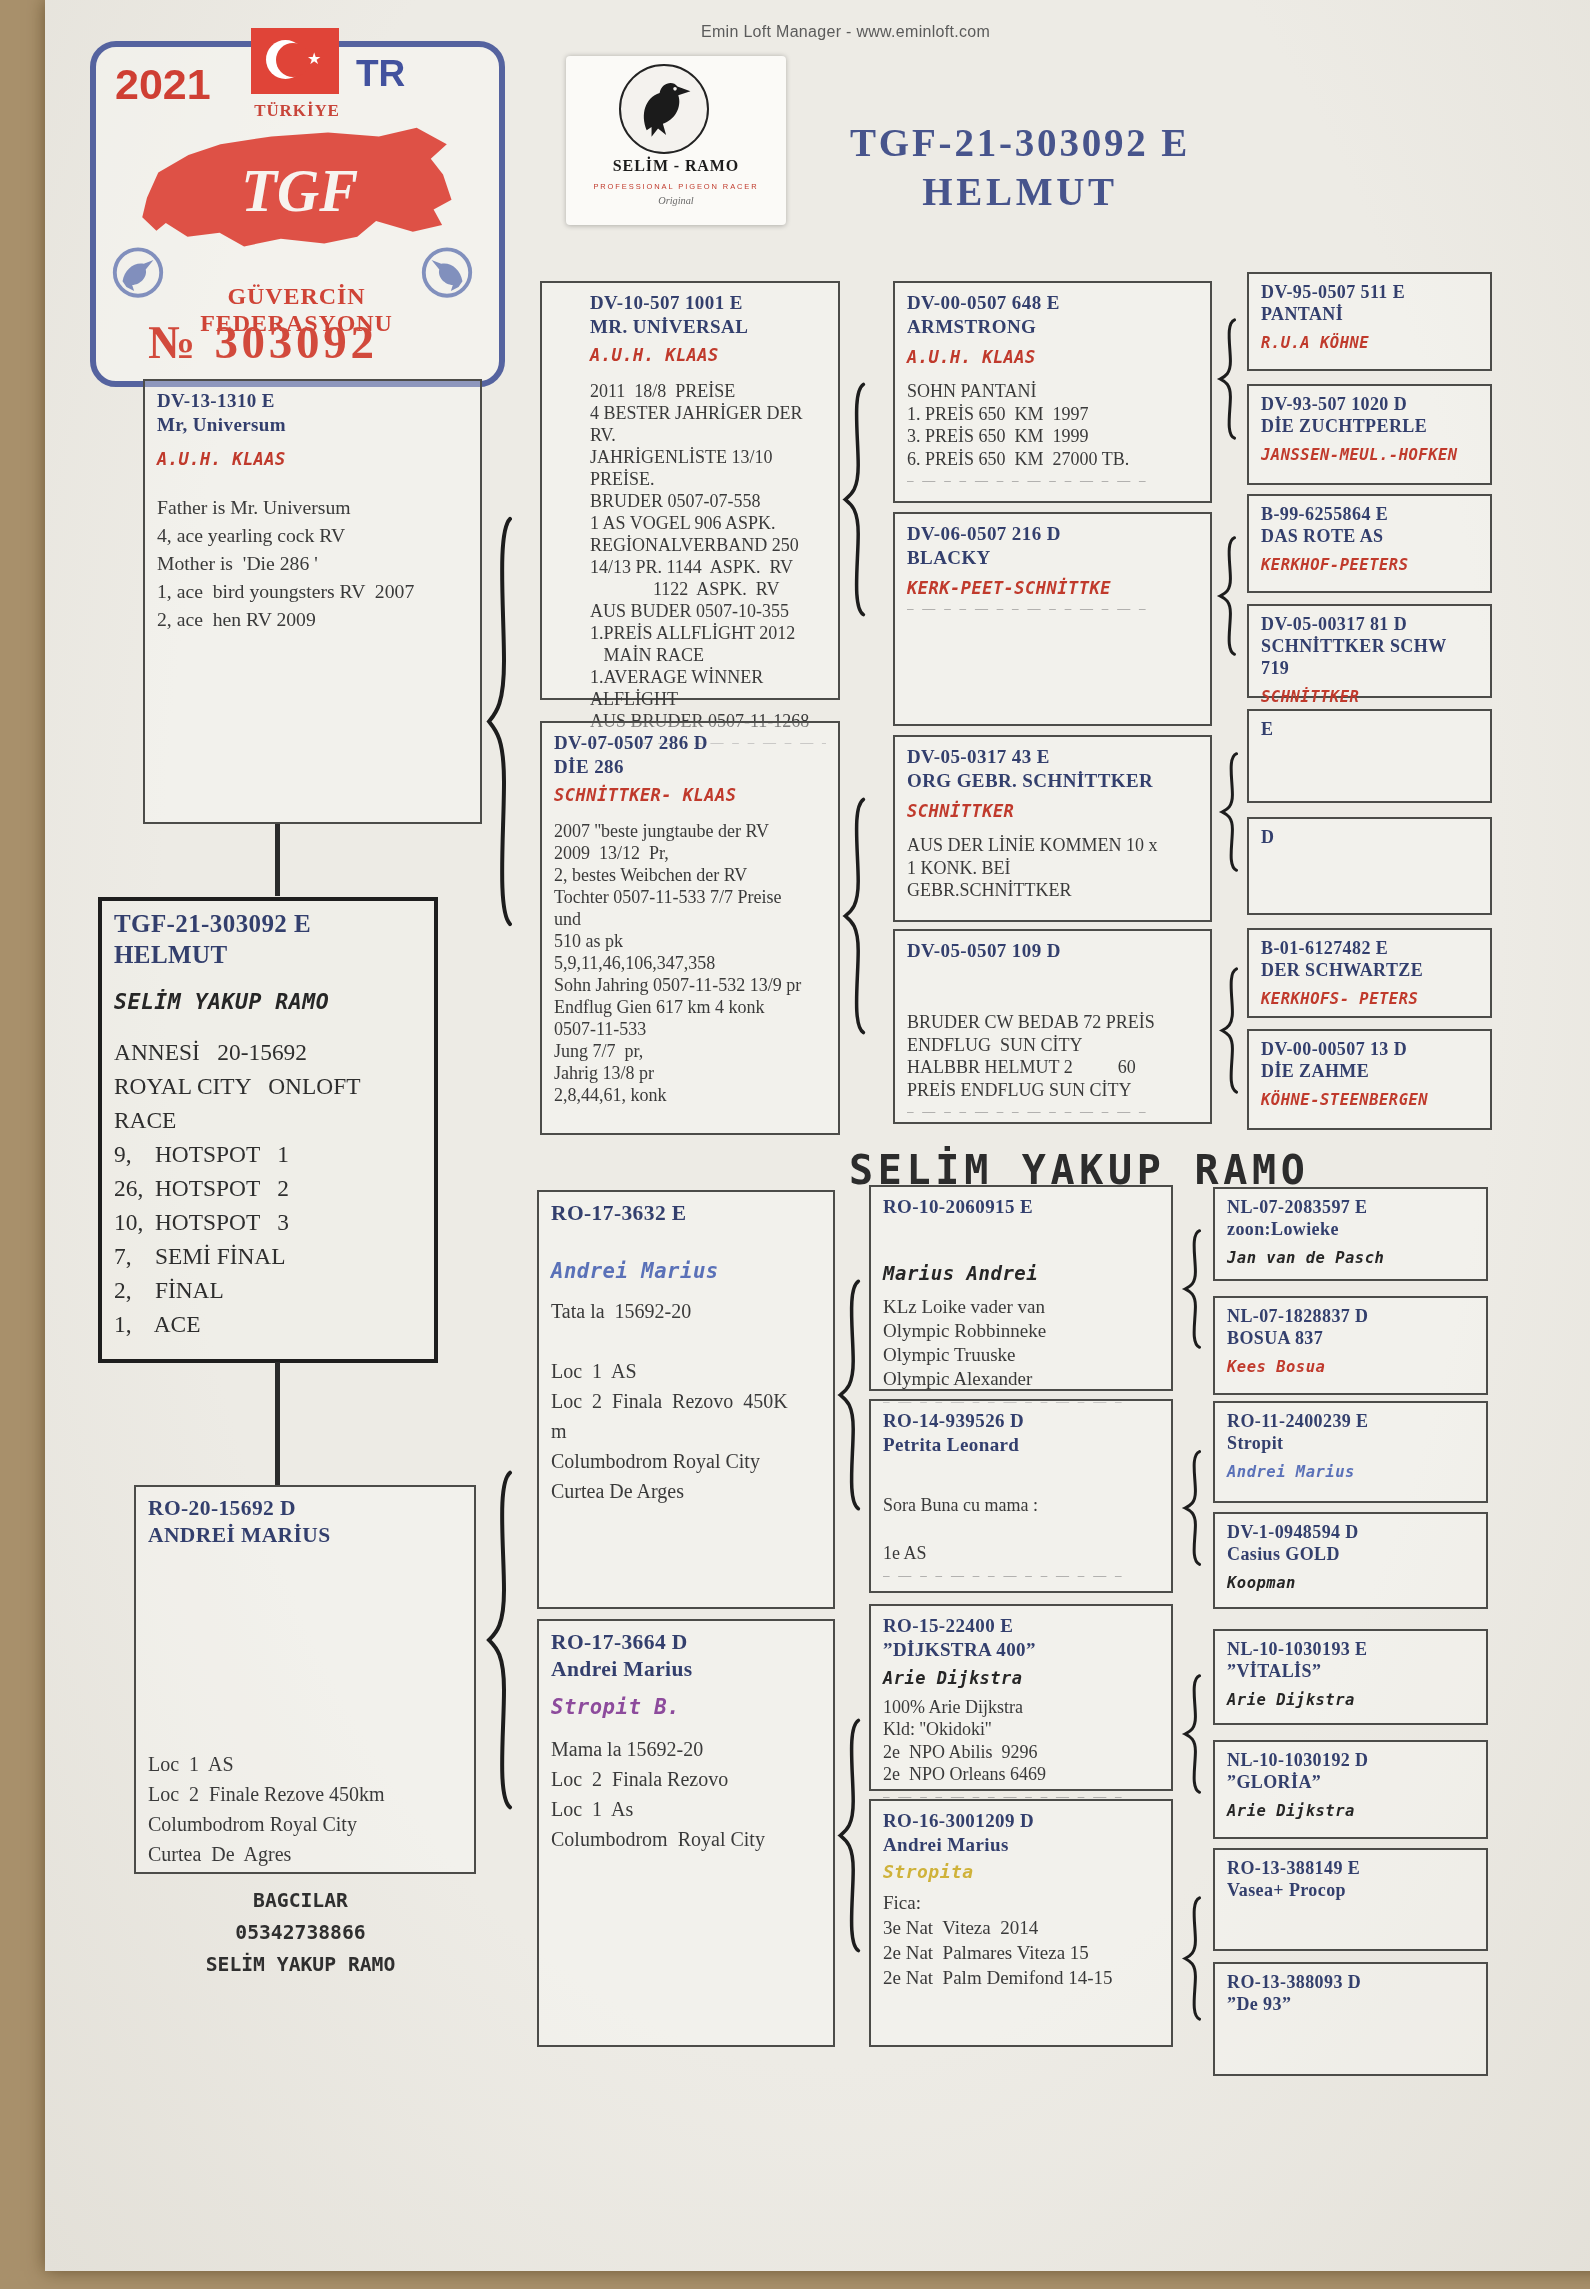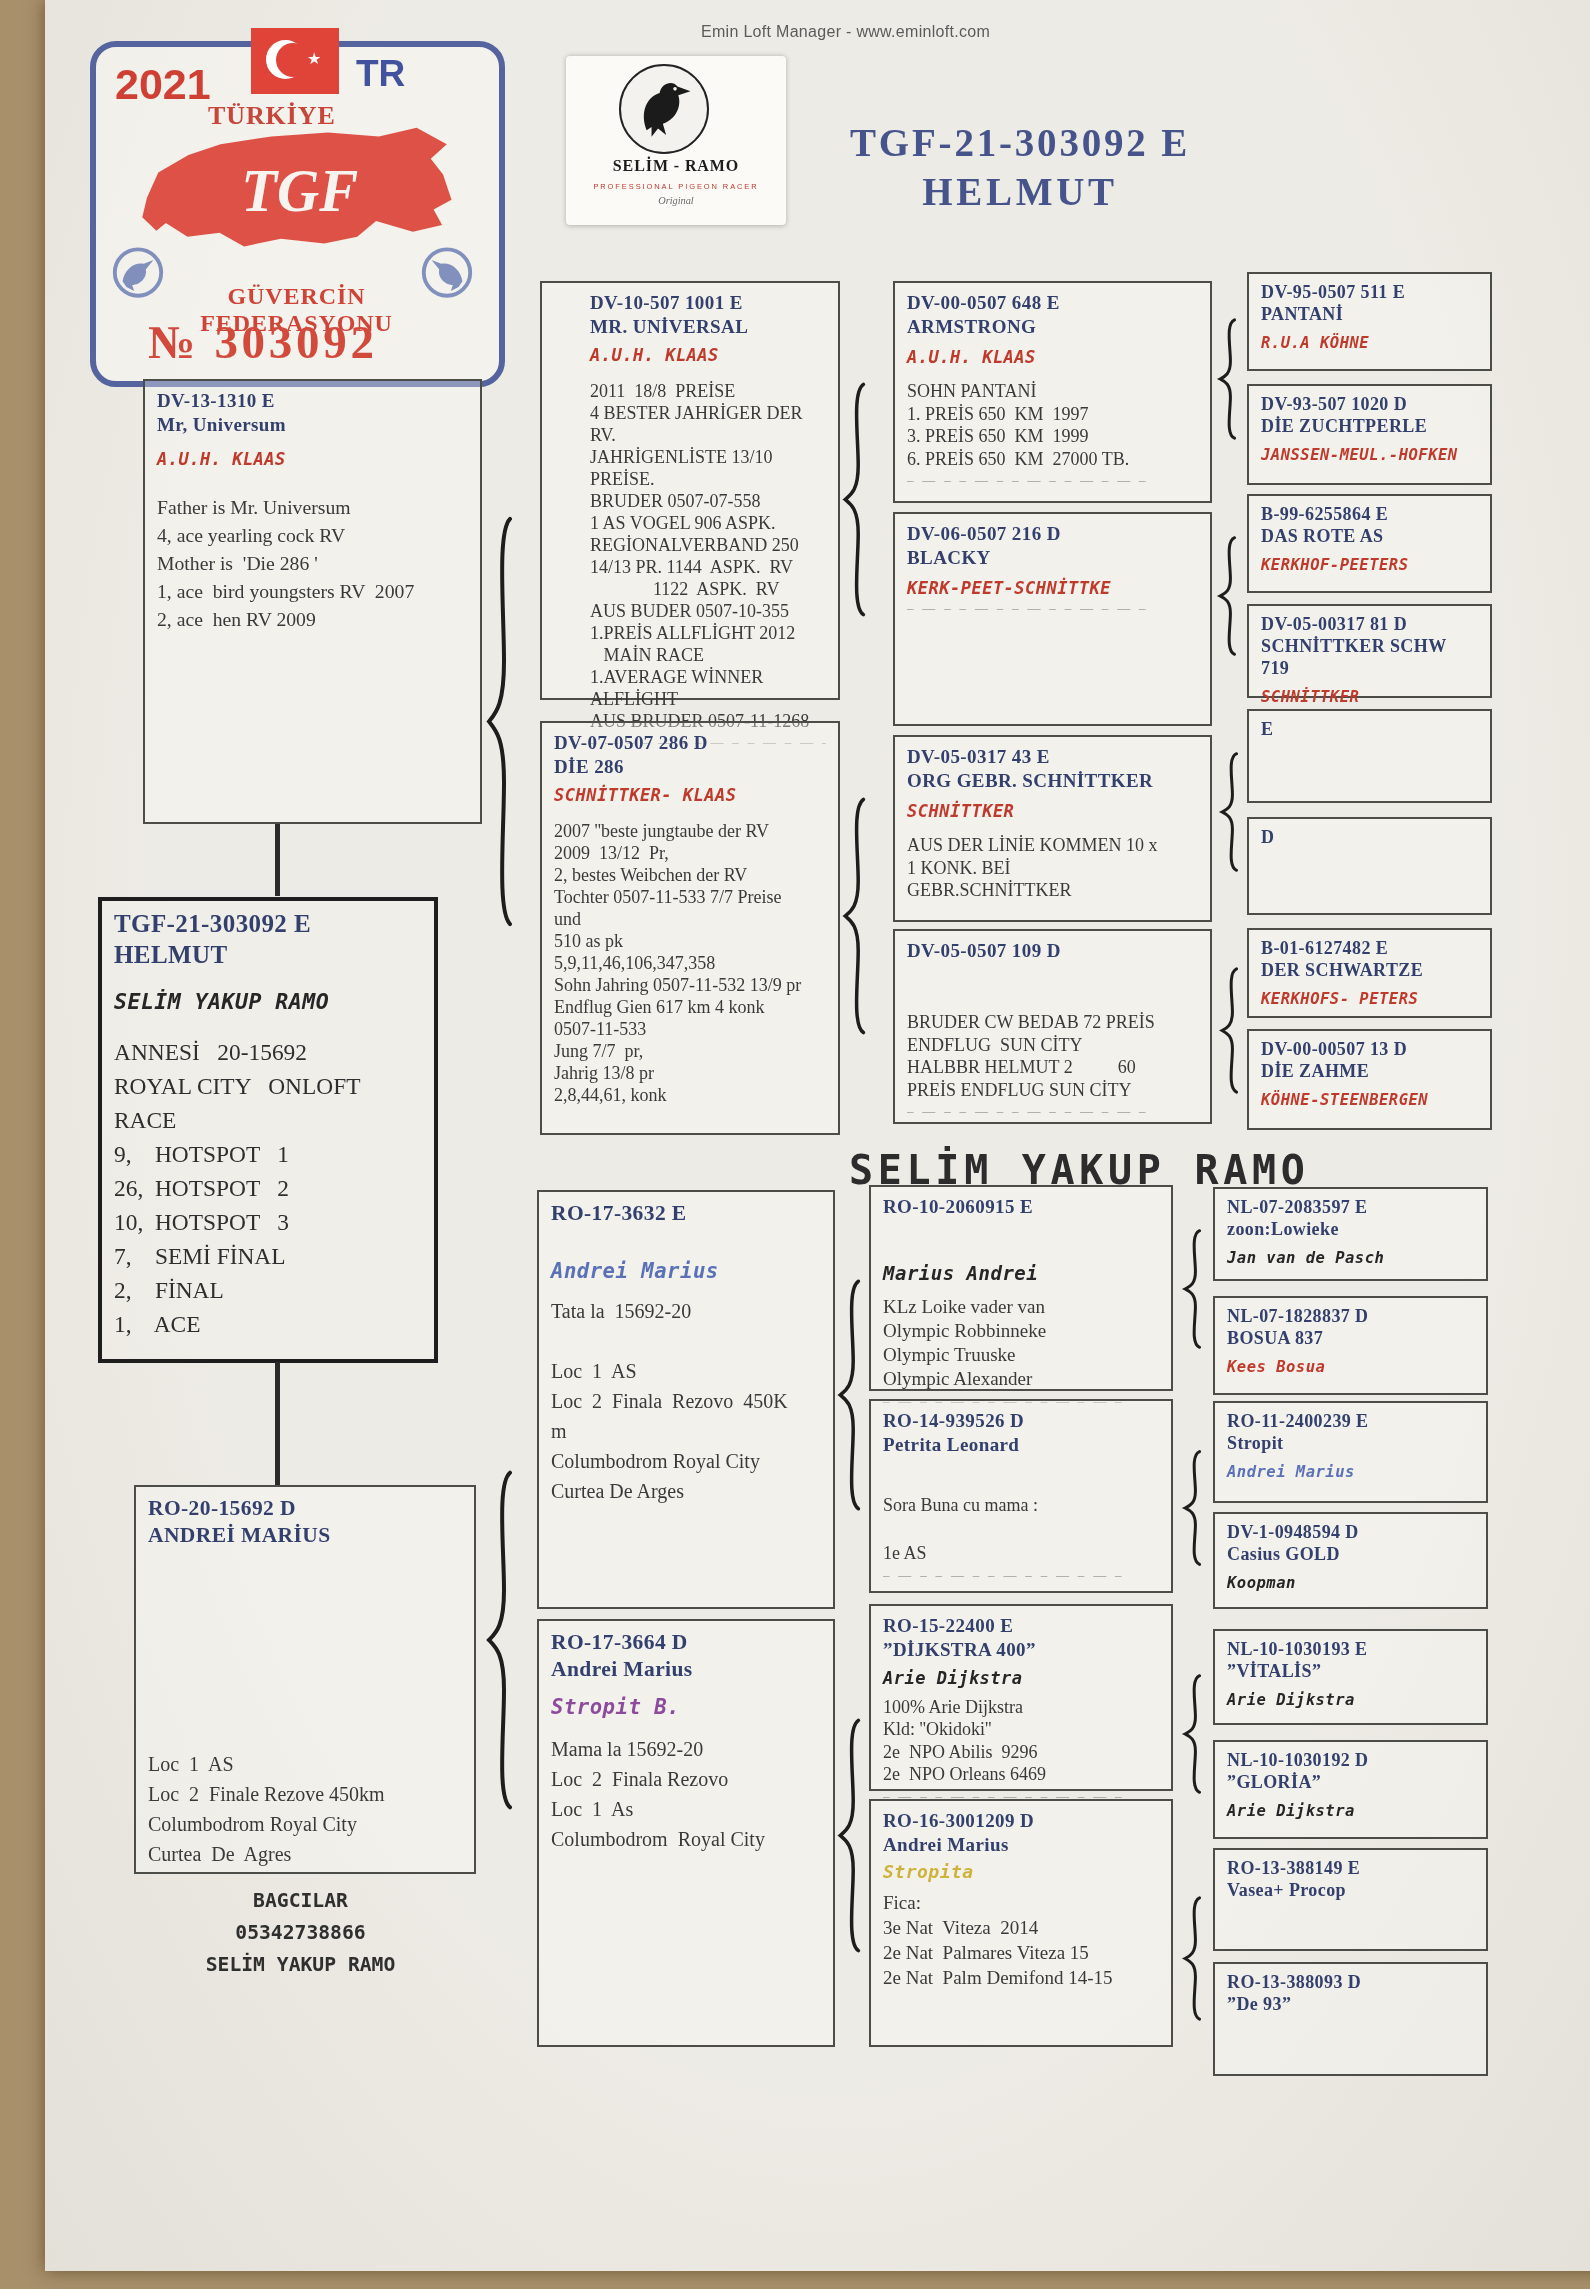--- a/index.html
+++ b/index.html
@@ -21,21 +21,21 @@
   #logo-sub{position:absolute;left:0;top:126px;width:100%;font-size:7.5px;color:#c03a2c;letter-spacing:1.9px;text-transform:uppercase;font-family:"Liberation Sans",sans-serif;}
   #logo-tag{position:absolute;left:0;top:139px;width:100%;font-size:10.3px;color:#6a6a6a;font-style:italic;font-family:"Liberation Serif",serif;}
   
   #stamp{left:45px;top:41px;width:403px;height:334px;border:6.6px solid #55639f;border-radius:26px;background:rgba(250,249,246,.5);}
   #stamp-year{position:absolute;left:19px;top:13px;font-family:"Liberation Sans",sans-serif;font-size:43px;font-weight:700;color:#cf3f33;}
   #stamp-flag{position:absolute;left:155px;top:-19px;width:88px;height:66px;background:#e04438;}
   #flag-c1{position:absolute;left:15px;top:12px;width:39px;height:39px;border-radius:50%;background:#fff;}
   #flag-c2{position:absolute;left:25px;top:15px;width:34px;height:34px;border-radius:50%;background:#e04438;}
   #flag-star{position:absolute;left:56px;top:20.6px;color:#fff;font-size:16px;}
   #stamp-tr{position:absolute;left:260px;top:5.6px;font-family:"Liberation Sans",sans-serif;font-size:37px;font-weight:700;color:#42529e;}
-  #stamp-country{position:absolute;left:112px;top:54px;width:178px;font-size:26px;color:#c8453a;letter-spacing:0.9px;font-weight:700;}
+  #stamp-country{position:absolute;left:112px;top:54px;width:178px;text-align:center;font-size:17px;color:#c8453a;letter-spacing:0.9px;font-weight:700;}
   #stamp-map{position:absolute;left:34px;top:69px;width:330px;height:146px;}
   .emblem{position:absolute;width:58px;height:54px;opacity:.85;}
   #stamp-fed{position:absolute;left:43px;top:236px;width:315px;text-align:center;font-size:24px;font-weight:700;color:#cf4437;letter-spacing:0.9px;}
   #stamp-no{position:absolute;left:52px;top:268px;width:296px;font-size:47px;font-weight:700;color:#d24a3c;letter-spacing:3.7px;}
   
   .pbox{position:absolute;border:2.3px solid #4c4c49;background:rgba(253,252,248,.34);padding:8.4px 12px;box-sizing:border-box;}
   .ring,.pname{font-family:"Liberation Serif",serif;font-weight:700;font-size:19px;color:#333f6d;letter-spacing:0.4px;line-height:1.22;}
   .breeder{font-family:"DejaVu Sans Mono",monospace;font-style:italic;font-weight:700;font-size:17px;margin-top:9.4px;letter-spacing:0.5px;}
   .pbody{margin-top:13px;}
   .pbody .line{font-family:"Liberation Serif",serif;font-size:18px;line-height:22.5px;color:#3a3a3a;white-space:pre-wrap;min-height:22.5px;}

